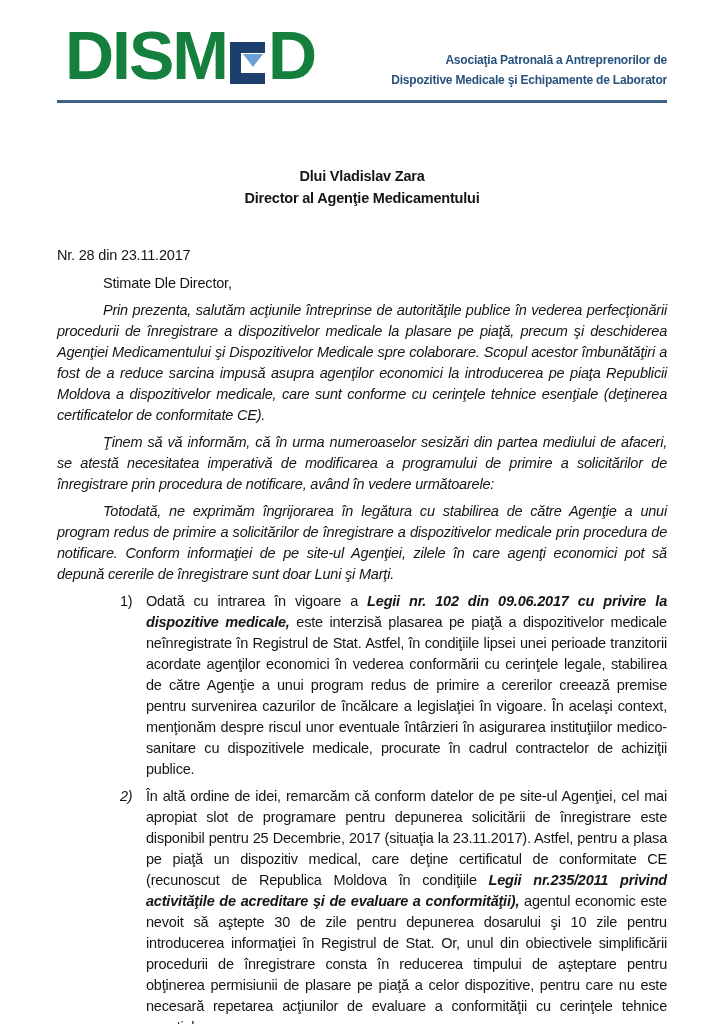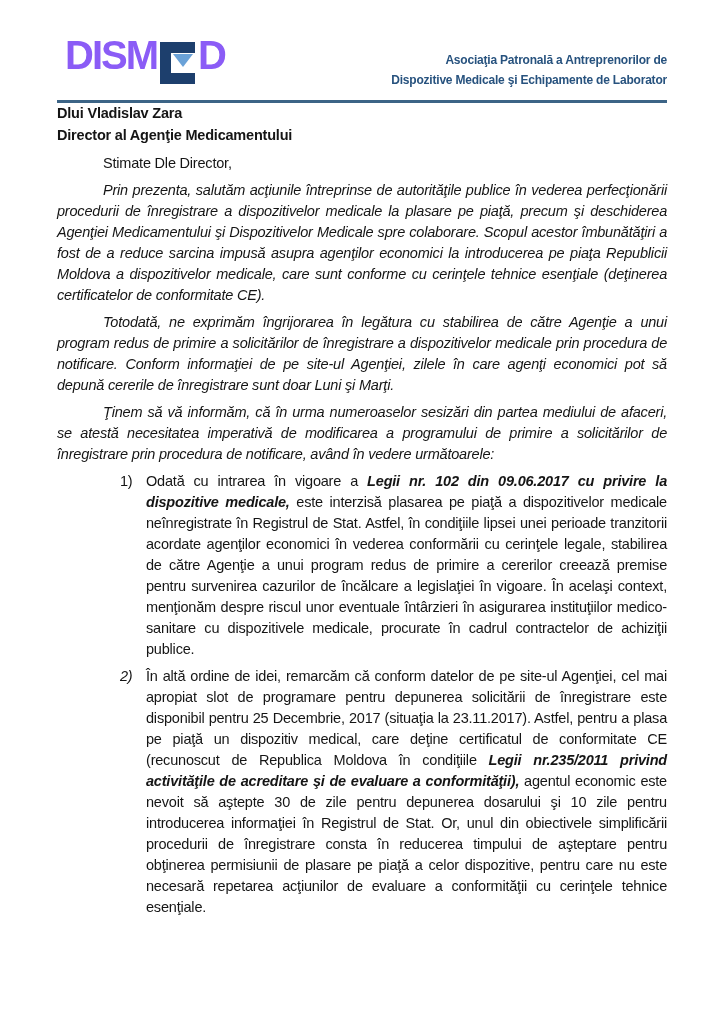--- a/index.html
+++ b/index.html
@@ -13,41 +13,41 @@
     font-size:14.5px; line-height:21px;
     letter-spacing:-0.2px;
     color:#151515;
     padding:0 57px;
     overflow:hidden;
   }
   
   .header { display:flex; justify-content:space-between; align-items:flex-start; padding-top:26px; }
   .logo {
     display:flex; align-items:flex-end;
-    color:#8b5cf6; font-weight:bold;
-    font-size:40px; line-height:58px; letter-spacing:-2px;
+    color:#15803d; font-weight:bold;
+    font-size:68px; line-height:58px; letter-spacing:-2px;
     margin-left:8px;
   }
   .logo-e { position:relative; display:inline-block; width:35px; height:42px; margin:0 3px; }
   .e-stem { position:absolute; left:0; top:0; width:11px; height:100%; background:#1d3f6d; }
   .e-top { position:absolute; left:0; top:0; width:100%; height:11px; background:#1d3f6d; }
   .e-bottom { position:absolute; left:0; bottom:0; width:100%; height:11px; background:#1d3f6d; }
   .e-tri {
     position:absolute; left:13px; top:12px; width:0; height:0;
     border-left:10px solid transparent; border-right:10px solid transparent;
     border-top:13px solid #6aa2d8;
   }
   .tagline {
     text-align:right; color:#27527e; font-weight:bold;
     font-size:12px; line-height:20px; letter-spacing:-0.2px;
     margin-top:24px;
   }
   .rule { height:3px; background:#3c6486; margin-top:10px; }
   
-  .addressee { text-align:left; font-weight:bold; line-height:21.5px; }
+  .addressee { margin-top:63px; text-align:center; font-weight:bold; line-height:21.5px; }
   
   .ref { margin-top:36px; }
   .salutation { margin-top:7px; text-indent:46px; }
   .para { margin-top:6px; text-align:justify; text-indent:46px;font-style:italic; }
   .list { margin-top:6px; }
   .li { position:relative; margin-left:89px; text-align:justify; margin-top:6px; }
   .li .marker { position:absolute; left:-26px; top:0; }
   .law { font-weight:bold; font-style:italic; }
   .italic { font-style:italic; }
 </style>
@@ -73,28 +73,29 @@
     </div>
   </div>
 
   <div class="rule"></div>
 
   <div class="addressee">
     <div>Dlui Vladislav Zara</div>
     <div>Director al Agenţie Medicamentului</div>
   </div>
 
+  <div class="ref">Nr. 28 din 23.11.2017</div>
 
   <div class="salutation">Stimate Dle Director,</div>
 
   <div class="para">Prin prezenta, salutăm acţiunile întreprinse de autorităţile publice în vederea perfecţionării procedurii de înregistrare a dispozitivelor medicale la plasare pe piaţă, precum şi deschiderea Agenţiei Medicamentului şi Dispozitivelor Medicale spre colaborare. Scopul acestor îmbunătăţiri a fost de a reduce sarcina impusă asupra agenţilor economici la introducerea pe piaţa Republicii Moldova a dispozitivelor medicale, care sunt conforme cu cerinţele tehnice esenţiale (deţinerea certificatelor de conformitate CE).</div>
 
+  <div class="para">Ţinem să vă informăm, că în urma numeroaselor sesizări din partea mediului de afaceri, se atestă necesitatea imperativă de modificarea a programului de primire a solicitărilor de înregistrare prin procedura de notificare, având în vedere următoarele:</div>
+
   <div class="para">Totodată, ne exprimăm îngrijorarea în legătura cu stabilirea de către Agenţie a unui program redus de primire a solicitărilor de înregistrare a dispozitivelor medicale prin procedura de notificare. Conform informaţiei de pe site-ul Agenţiei, zilele în care agenţi economici pot să depună cererile de înregistrare sunt doar Luni şi Marţi.</div>
-
-  <div class="para">Ţinem să vă informăm, că în urma numeroaselor sesizări din partea mediului de afaceri, se atestă necesitatea imperativă de modificarea a programului de primire a solicitărilor de înregistrare prin procedura de notificare, având în vedere următoarele:</div>
 
   <div class="list">
     <div class="li">
       <span class="marker">1)</span><span>Odată cu intrarea în vigoare a </span><span class="law">Legii nr. 102 din 09.06.2017 cu privire la dispozitive medicale,</span><span> este interzisă plasarea pe piaţă a dispozitivelor medicale neînregistrate în Registrul de Stat. Astfel, în condiţiile lipsei unei perioade tranzitorii acordate agenţilor economici în vederea conformării cu cerinţele legale, stabilirea de către Agenţie a unui program redus de primire a cererilor creează premise pentru survenirea cazurilor de încălcare a legislaţiei în vigoare. În acelaşi context, menţionăm despre riscul unor eventuale întârzieri în asigurarea instituţiilor medico-sanitare cu dispozitivele medicale, procurate în cadrul contractelor de achiziţii publice.</span>
     </div>
     <div class="li">
       <span class="marker italic">2)</span><span>În altă ordine de idei, remarcăm că conform datelor de pe site-ul Agenţiei, cel mai apropiat slot de programare pentru depunerea solicitării de înregistrare este disponibil pentru 25 Decembrie, 2017 (situaţia la 23.11.2017). Astfel, pentru a plasa pe piaţă un dispozitiv medical, care deţine certificatul de conformitate CE (recunoscut de Republica Moldova în condiţiile </span><span class="law">Legii nr.235/2011 privind activităţile de acreditare şi de evaluare a conformităţii),</span><span> agentul economic este nevoit să aştepte 30 de zile pentru depunerea dosarului şi 10 zile pentru introducerea informaţiei în Registrul de Stat. Or, unul din obiectivele simplificării procedurii de înregistrare consta în reducerea timpului de aşteptare pentru obţinerea permisiunii de plasare pe piaţă a celor dispozitive, pentru care nu este necesară repetarea acţiunilor de evaluare a conformităţii cu cerinţele tehnice esenţiale.</span>
     </div>
   </div>
 

